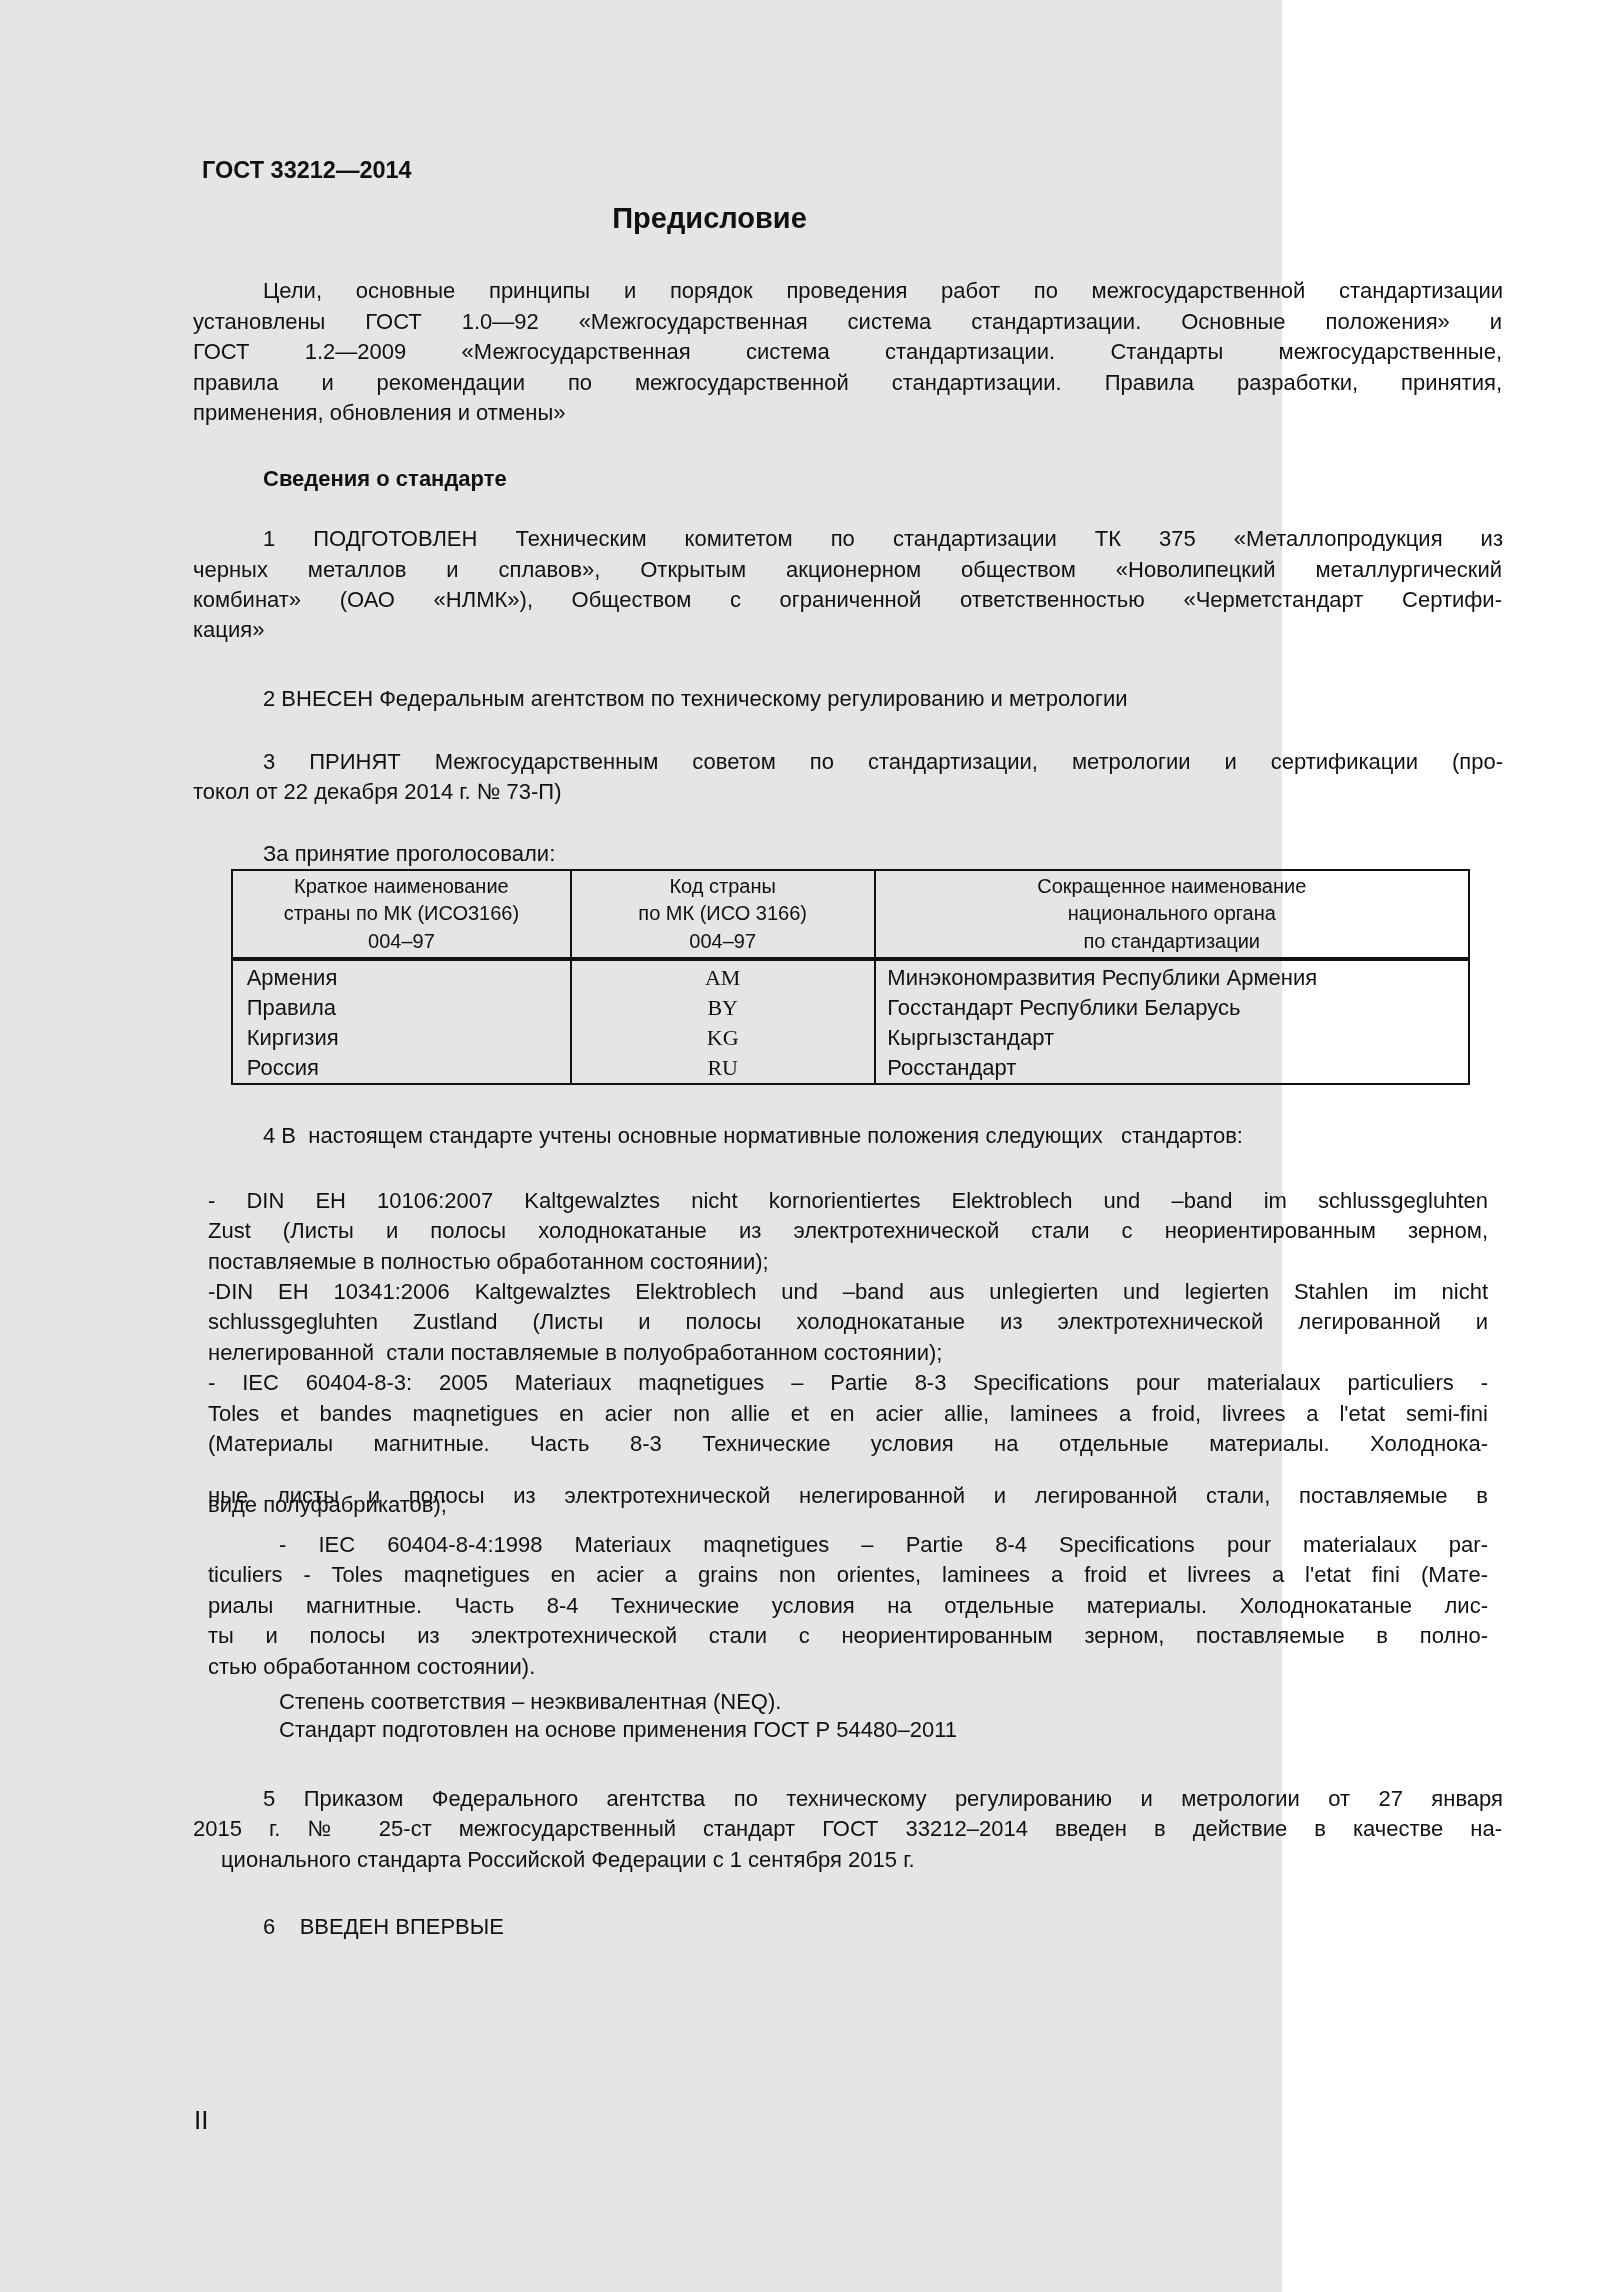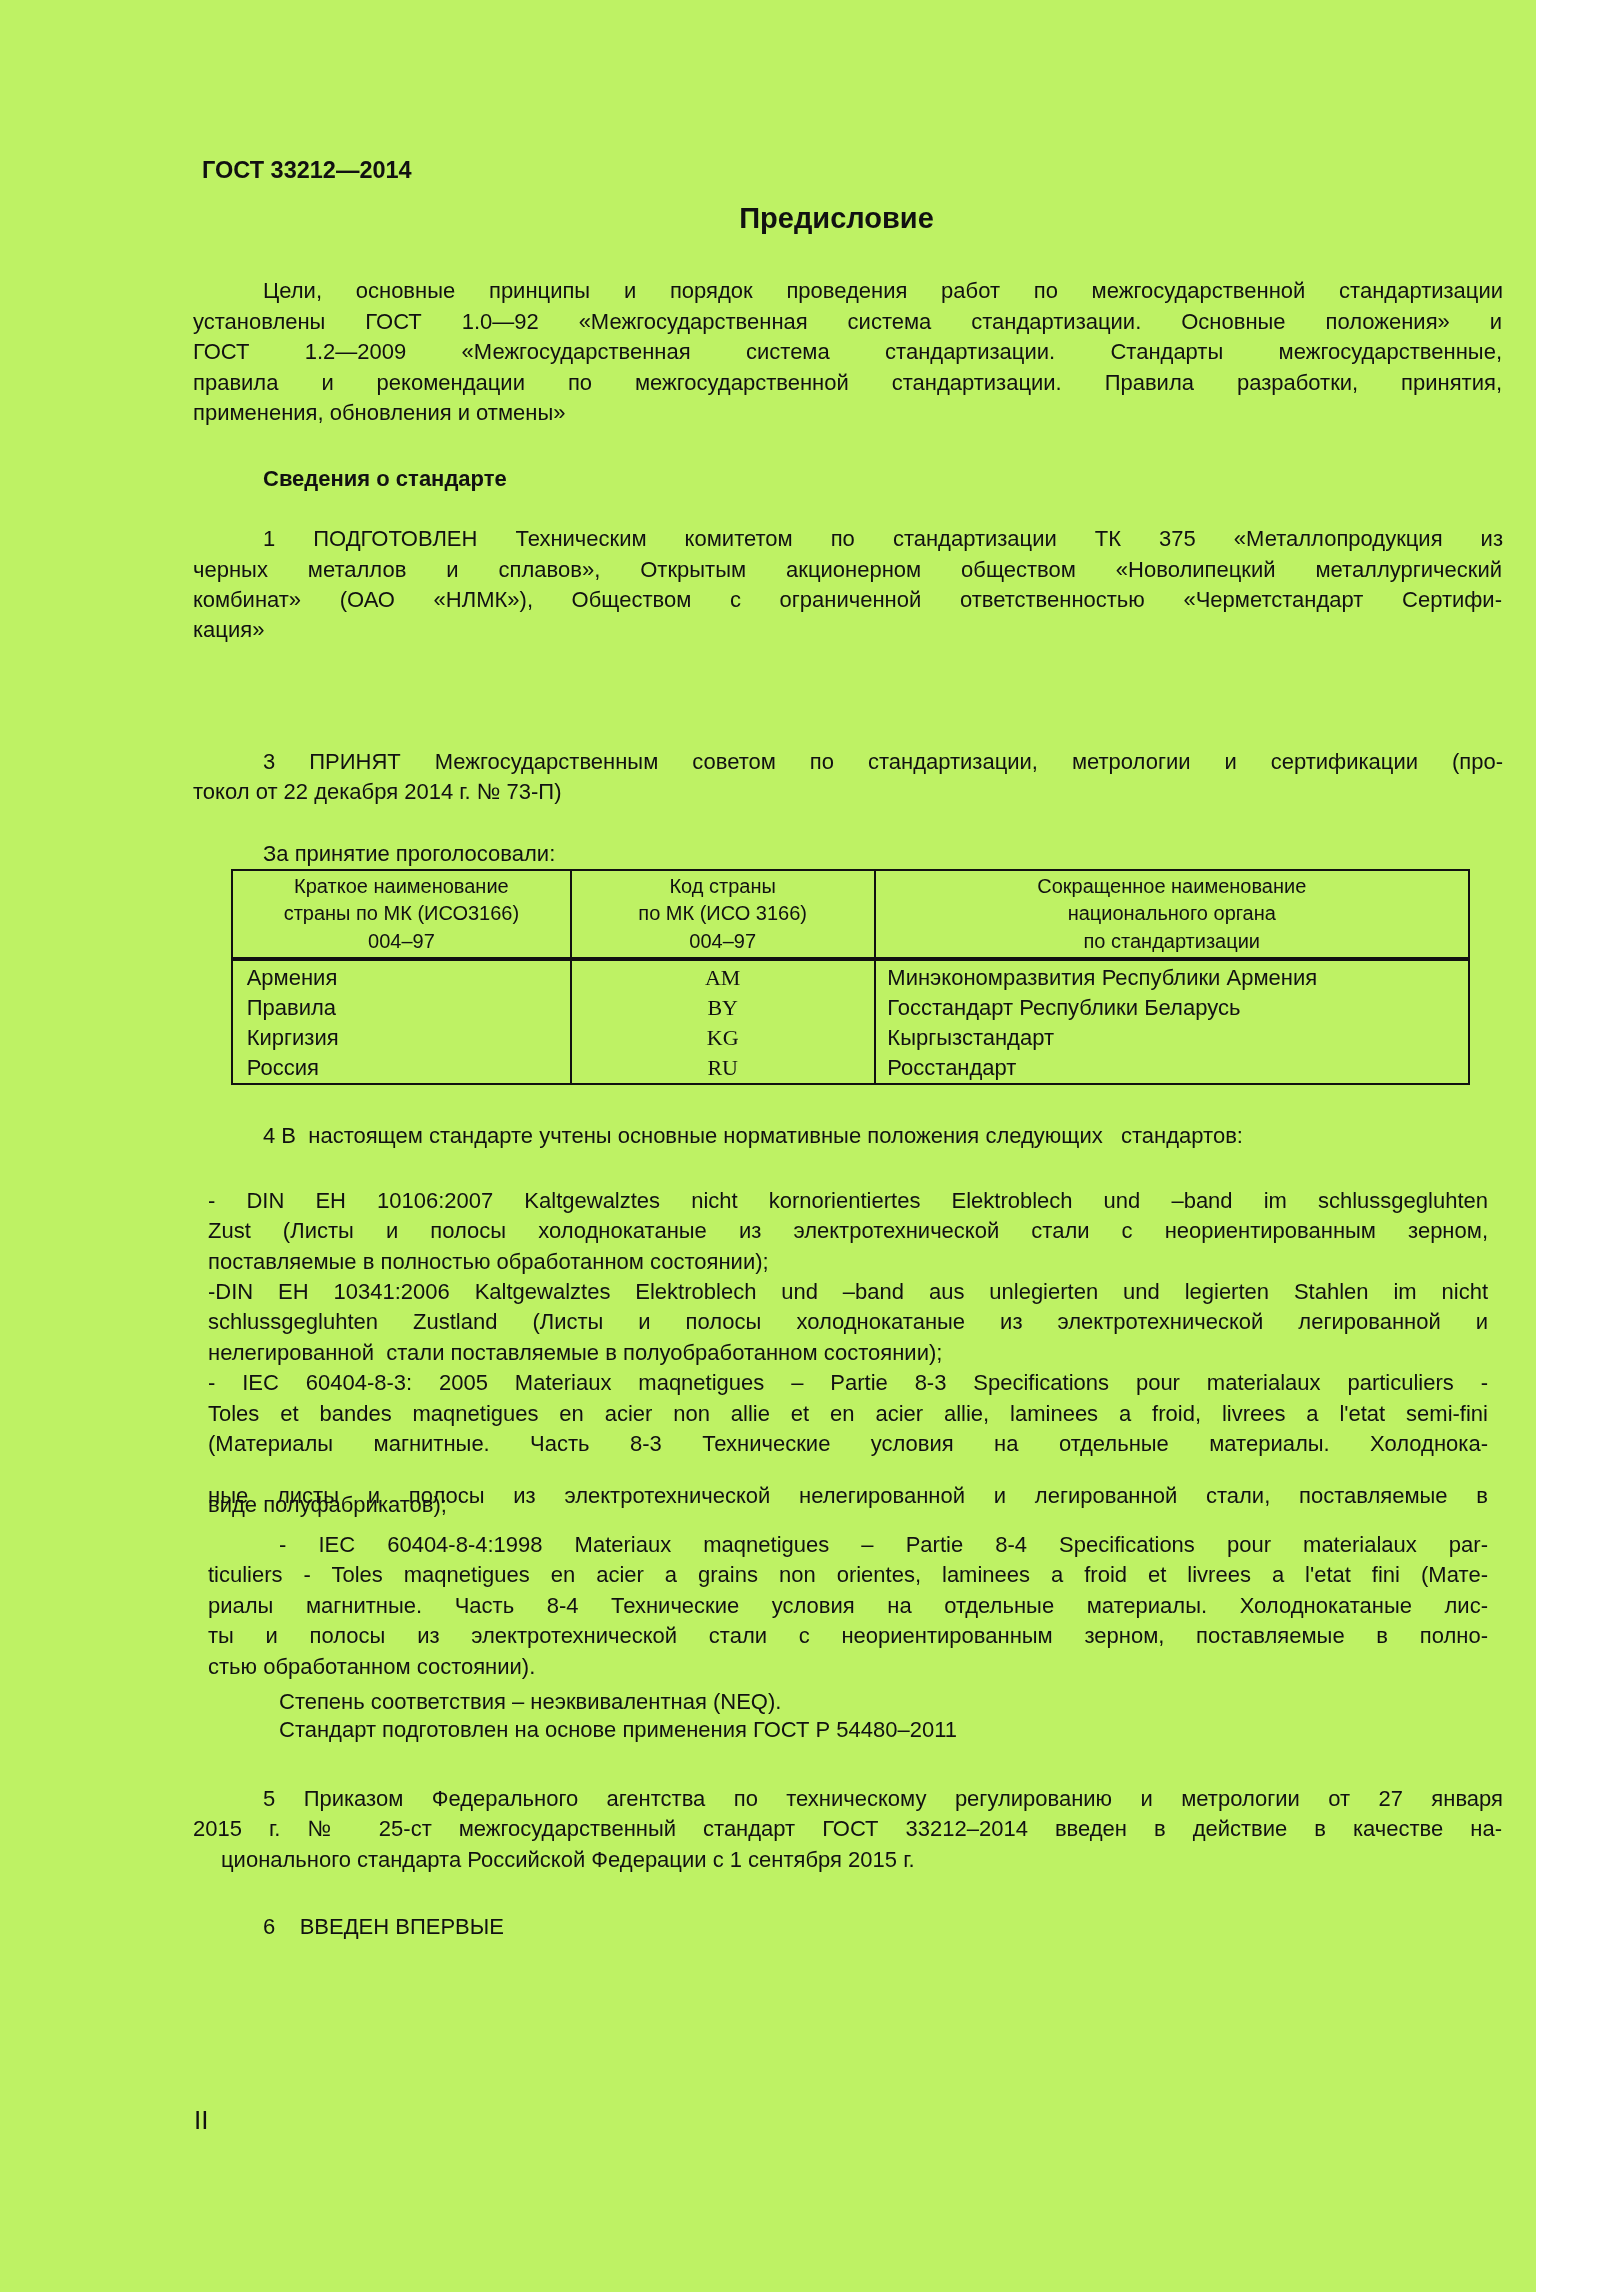--- a/index.html
+++ b/index.html
@@ -1,21 +1,21 @@
 <!DOCTYPE html>
 <html><head>
   <meta charset="utf-8">
   <style>
     html, body { margin: 0; padding: 0; background: #ffffff; }
     body {
       width: 1620px; height: 2293px; position: relative; overflow: hidden;
       font-family: "Liberation Sans", "DejaVu Sans", sans-serif;
       color: #111111;
     }
-    .page { position: absolute; left: 0; top: 0; width: 1536px; height: 2293px; background: #bef264; }
+    .page { position: absolute; left: 0; top: 0; width: 1282px; height: 2293px; background: #e5e5e5; }
     .ln {
       position: absolute; white-space: pre; font-size: 22px; line-height: 25.5px;
     }
     .just { text-align: justify; text-align-last: justify; white-space: normal; }
     .doc-code { position: absolute; left: 202px; top: 157px; font-size: 23.5px; font-weight: bold; }
     .doc-title { position: absolute; left: 0; width: 100%; top: 202px; text-align: center; font-size: 29px; font-weight: bold; padding-left: 137px; box-sizing: border-box; }
     .sub-heading { position: absolute; left: 263px; top: 466px; font-size: 22px; font-weight: bold; }
     .page-number { position: absolute; left: 194px; top: 2105px; font-size: 26px; }
 
     table.vote {
@@ -54,20 +54,21 @@
 
   <div class="sub-heading">Сведения о стандарте</div>
 
   <div>
     <div class="ln just" style="left:263px; width:1240px; top:526px;">1 ПОДГОТОВЛЕН Техническим комитетом по стандартизации ТК 375 «Металлопродукция  из</div>
     <div class="ln just" style="left:193px; width:1309px; top:557px;">черных металлов и сплавов», Открытым акционерном обществом  «Новолипецкий металлургический</div>
     <div class="ln just" style="left:193px; width:1309px; top:587px;">комбинат» (ОАО «НЛМК»), Обществом с ограниченной ответственностью «Черметстандарт Сертифи-</div>
     <div class="ln" style="left:193px; top:617px;">кация»</div>
   </div>
 
+  <div class="ln" style="left:263px; top:686px;">2 ВНЕСЕН Федеральным агентством по техническому регулированию и метрологии</div>
 
   <div>
     <div class="ln just" style="left:263px; width:1240px; top:749px;">3 ПРИНЯТ Межгосударственным советом по стандартизации, метрологии и сертификации (про-</div>
     <div class="ln" style="left:193px; top:779px;">токол от 22 декабря 2014 г. № 73-П)</div>
   </div>
 
   <div class="ln" style="left:263px; top:841px;">За принятие проголосовали:</div>
 
   <table class="vote">
     <thead>

